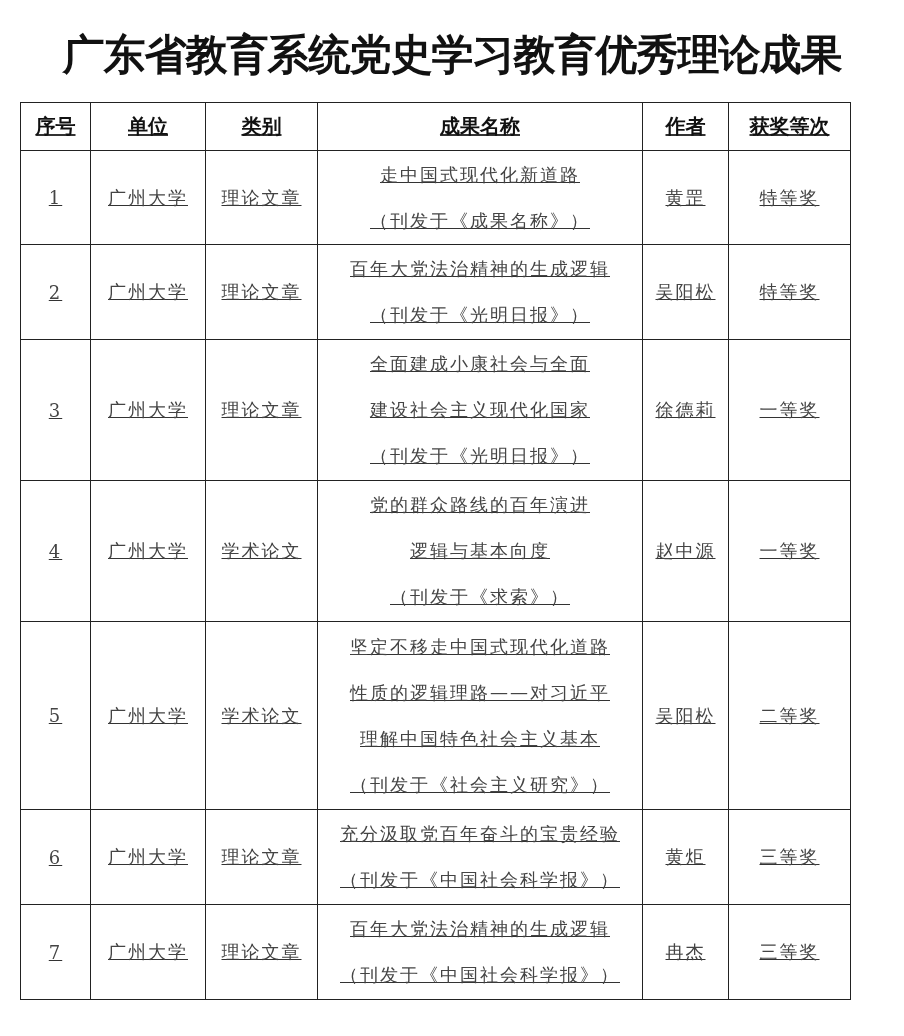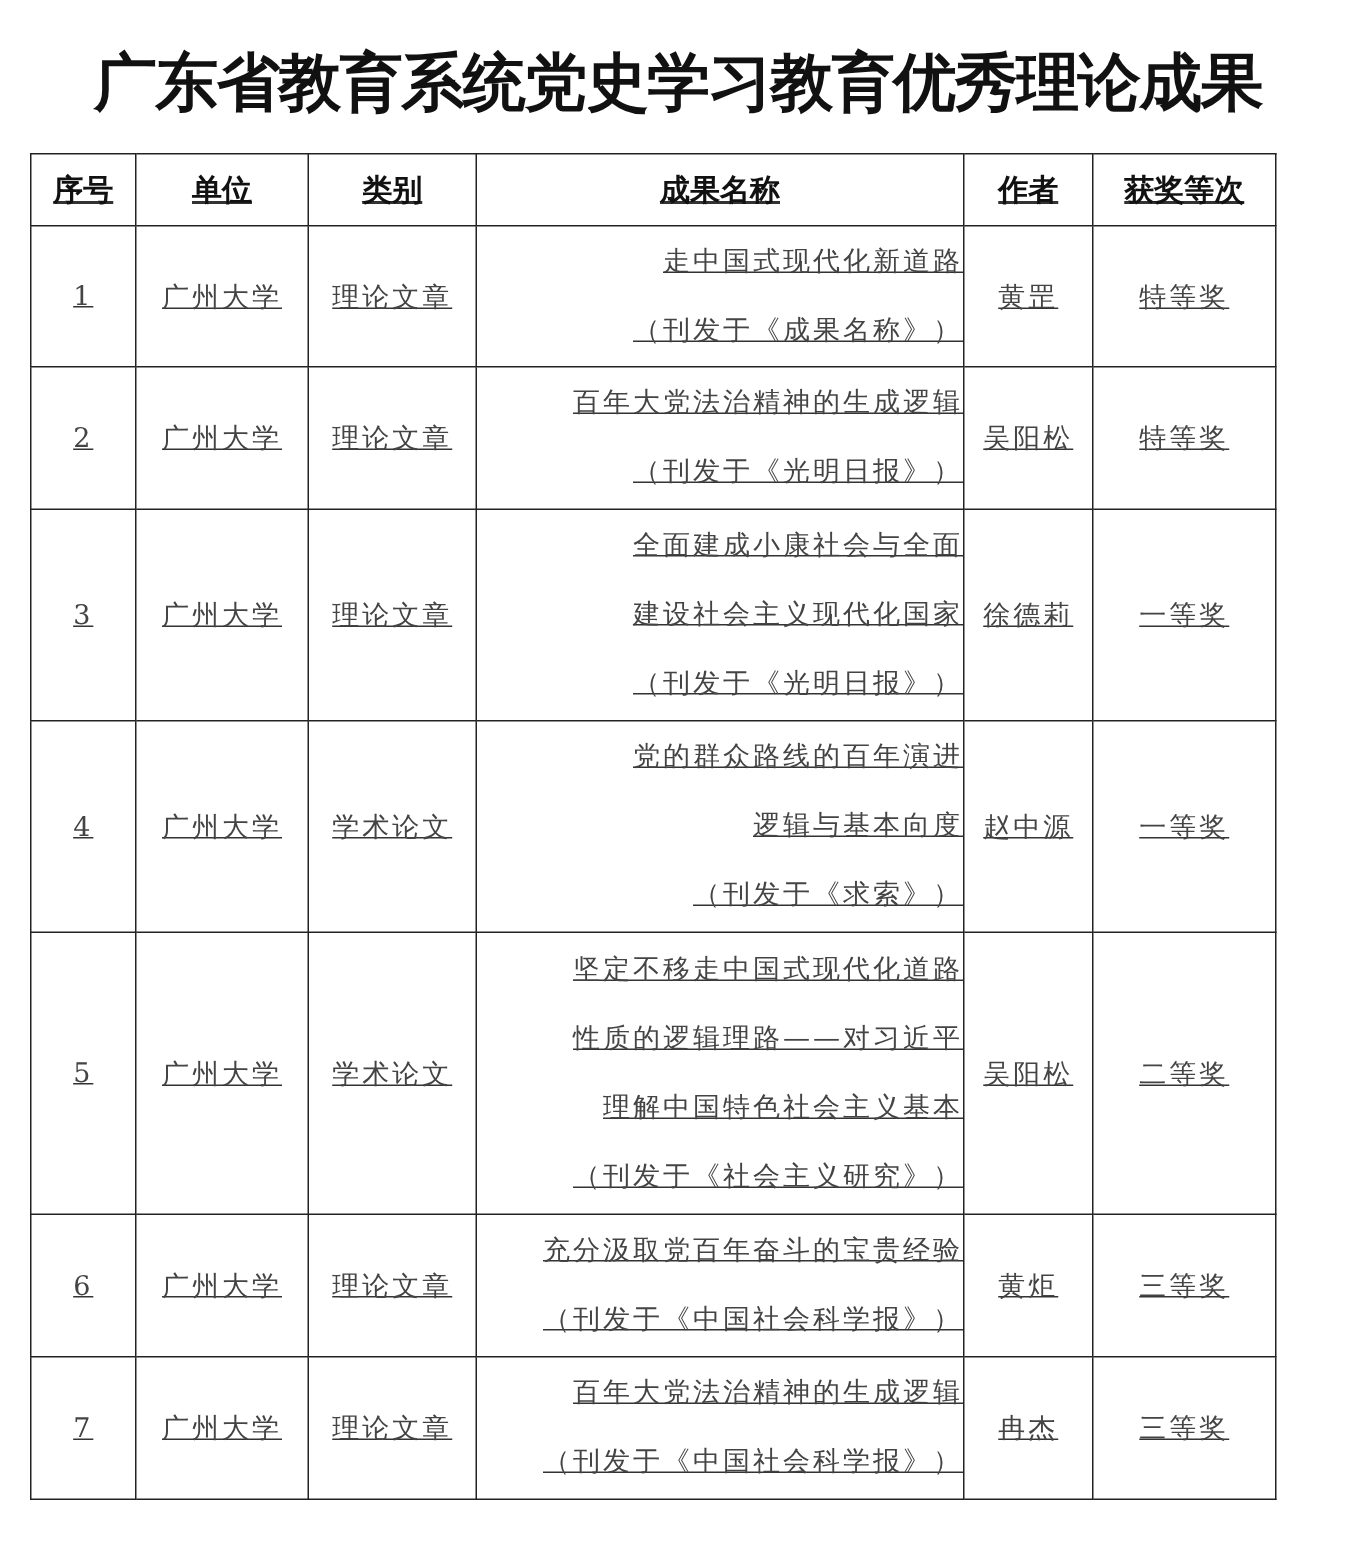--- a/index.html
+++ b/index.html
@@ -2,21 +2,21 @@
 <html><head>
   <meta charset="utf-8">
   <style>
     html, body { margin: 0; padding: 0; background: #ffffff; }
     body { width: 904px; height: 1036px; position: relative; overflow: hidden; font-family: "DejaVu Serif", "Liberation Serif", serif; color: #333; }
     .title { position: absolute; left: 0; top: 26px; width: 904px; text-align: center; font-family: "DejaVu Sans", "Liberation Sans", sans-serif; font-weight: bold; font-size: 42px; letter-spacing: -1px; color: #111; line-height: 58px; }
     table.grid { position: absolute; left: 20px; top: 102px; width: 830px; border-collapse: collapse; table-layout: fixed; text-decoration: underline; }
     table.grid td, table.grid th { border: 1.5px solid #222; text-align: center; vertical-align: middle; padding: 0; }
     table.grid th { height: 47px; font-family: "DejaVu Sans", "Liberation Sans", sans-serif; font-weight: bold; font-size: 20px; color: #111; }
     table.grid td { font-size: 18px; color: #444; letter-spacing: 2px; }
-    .lines div { line-height: 46px; white-space: nowrap; text-align: right; }
+    .lines div { line-height: 46px; white-space: nowrap; }
     .num { letter-spacing: 0; }
   </style>
 </head>
 <body>
 
 <div class="title">广东省教育系统党史学习教育优秀理论成果</div>
 
 <table class="grid">
   <colgroup>
     <col style="width:70px">

